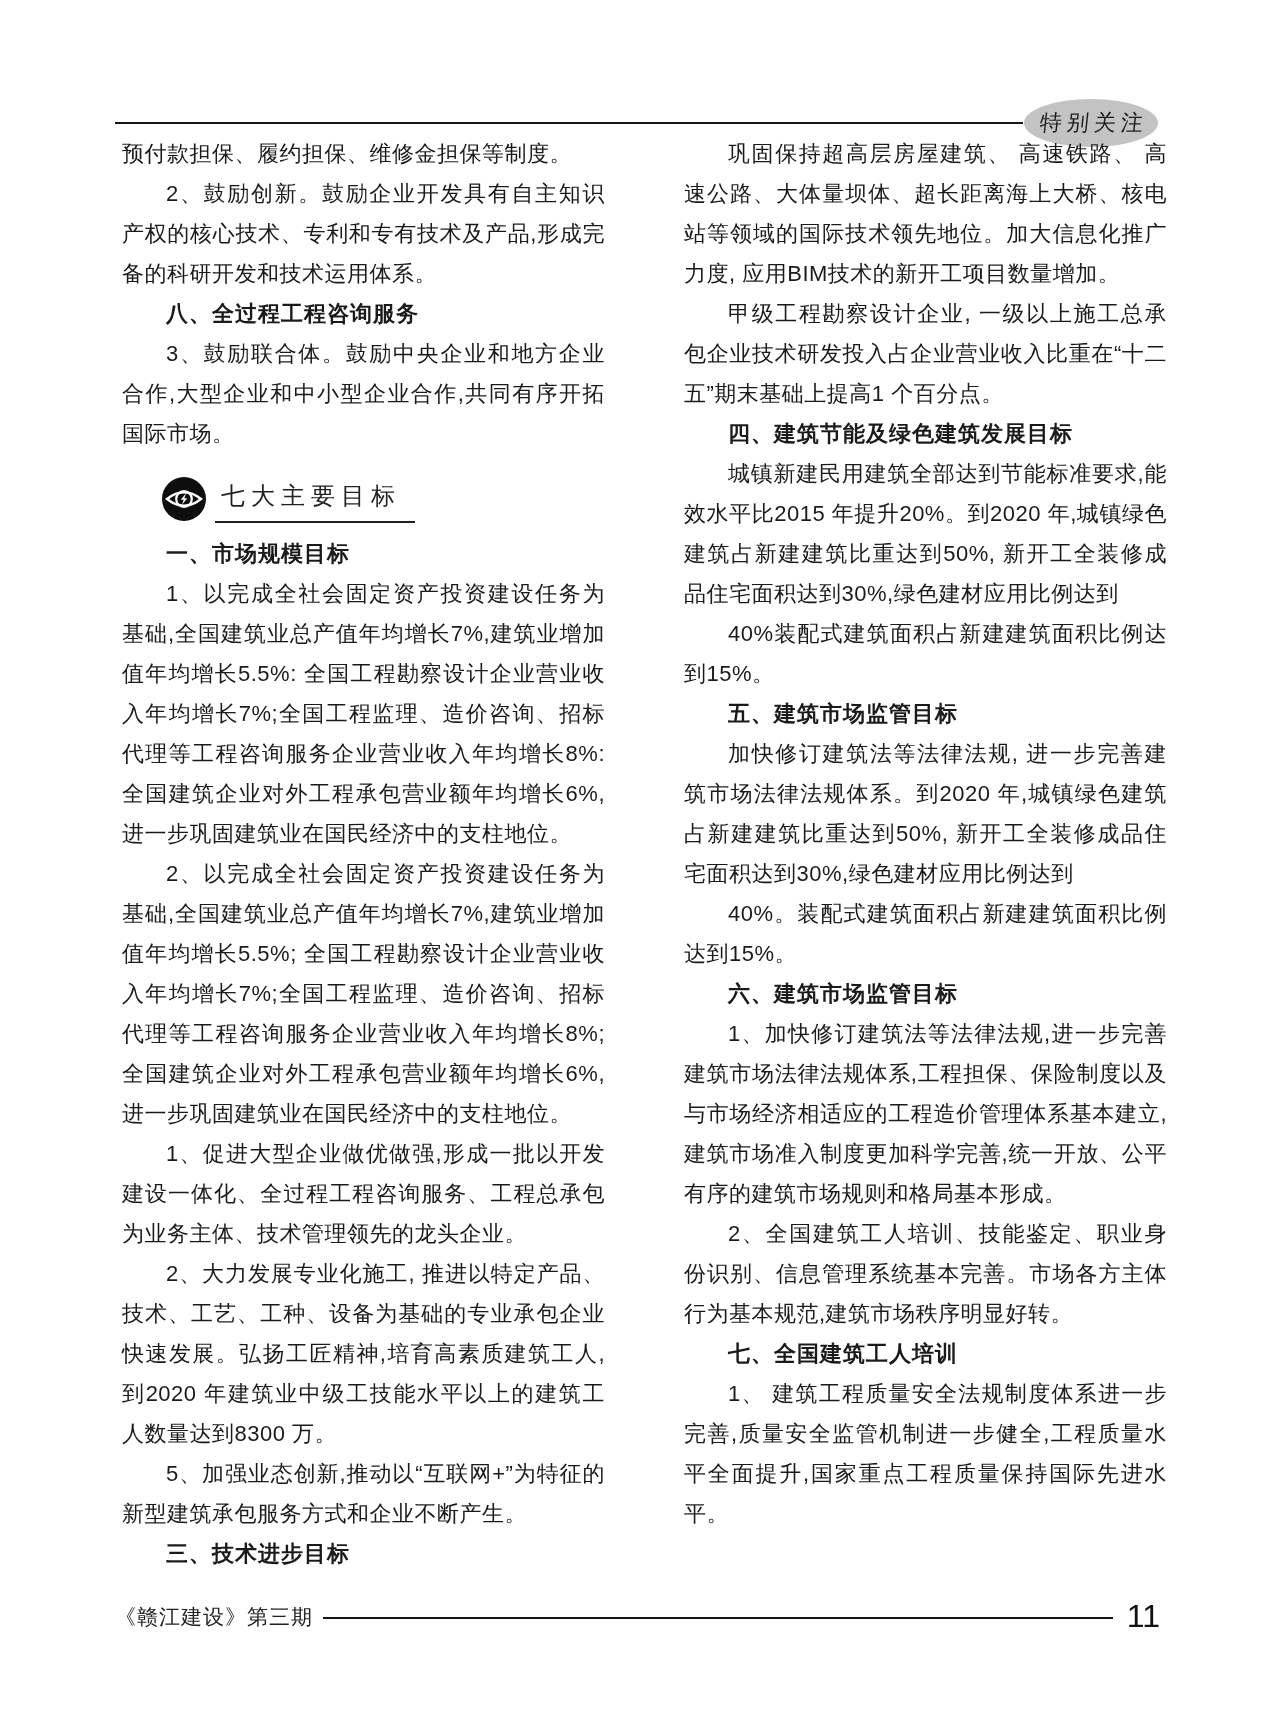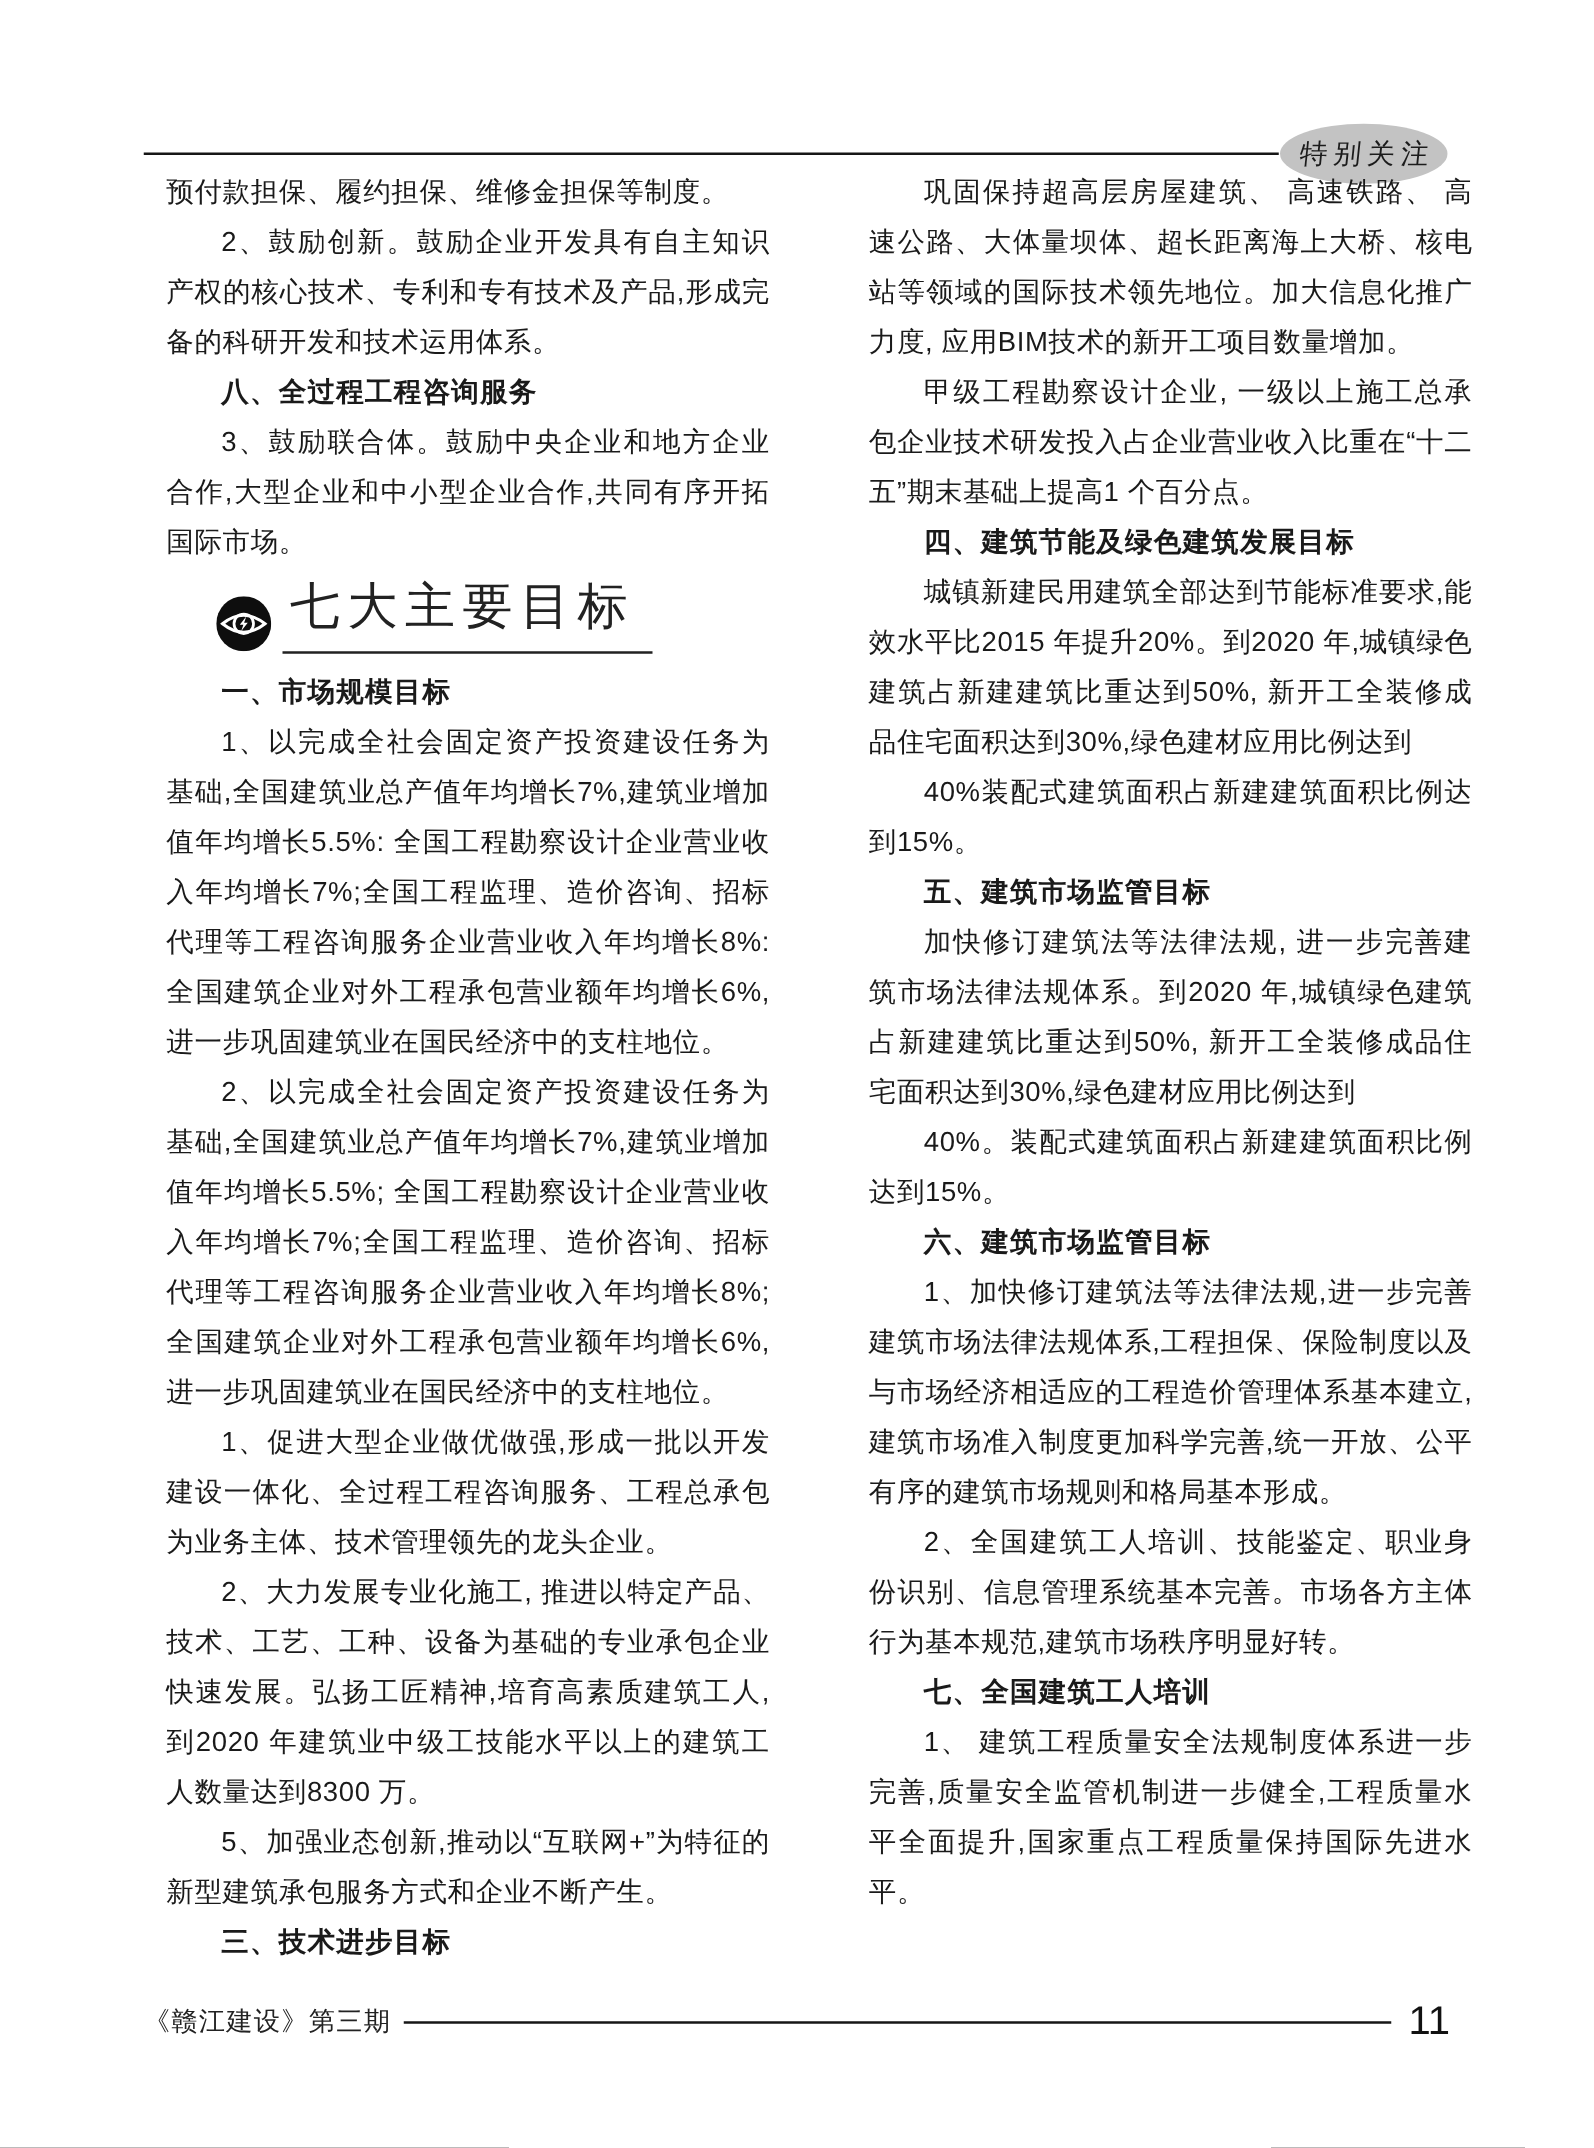--- a/index.html
+++ b/index.html
@@ -9,34 +9,34 @@
   }
   .header-rule{position:absolute;left:115px;top:122px;width:908px;height:2px;background:#161616;}
   .badge{
     position:absolute;left:1024px;top:99px;width:134px;height:48px;background:#c3c3c3;
     border-radius:50%;display:flex;align-items:center;justify-content:center;
   }
   .badge span{
     font-family:"Liberation Serif","DejaVu Serif",serif;font-size:22px;color:#1b1b1b;
     letter-spacing:5px;transform:skewX(-6deg);white-space:nowrap;padding-left:5px;
   }
-  .columns{position:absolute;left:133px;top:134px;width:1045px;display:flex;}
+  .columns{position:absolute;left:122px;top:134px;width:1045px;display:flex;}
   .col{width:483px;}
   .col-left{margin-right:79px;}
   .col p{
     margin:0;font-size:22px;line-height:40px;text-align:justify;text-indent:2em;
     letter-spacing:0.5px;
   }
   .col p.noindent{text-indent:0;}
   .col p.heading{font-weight:bold;letter-spacing:1px;}
   .feature-title{display:flex;align-items:flex-end;margin:13px 0 11px 40px;height:56px;}
   .eye{flex:0 0 auto;width:44px;height:44px;margin-bottom:2px;}
   .eye svg{width:44px;height:44px;display:block;}
   .feature-text{
-    font-size:40px;letter-spacing:6px;color:#222;margin-left:9px;
+    font-size:24px;letter-spacing:6px;color:#222;margin-left:9px;
     border-bottom:2px solid #222;padding:0 14px 9px 6px;white-space:nowrap;
   }
   .footer{position:absolute;left:115px;width:1045px;top:1598px;display:flex;align-items:center;}
   .footer-journal{font-size:21px;letter-spacing:1px;color:#222;white-space:nowrap;text-align:center;}
   .footer-rule{flex:1;height:2px;background:#161616;margin:2px 14px 0 10px;}
   .footer-page{font-size:32px;color:#111;}
 </style>
 </head>
 <body>
 

